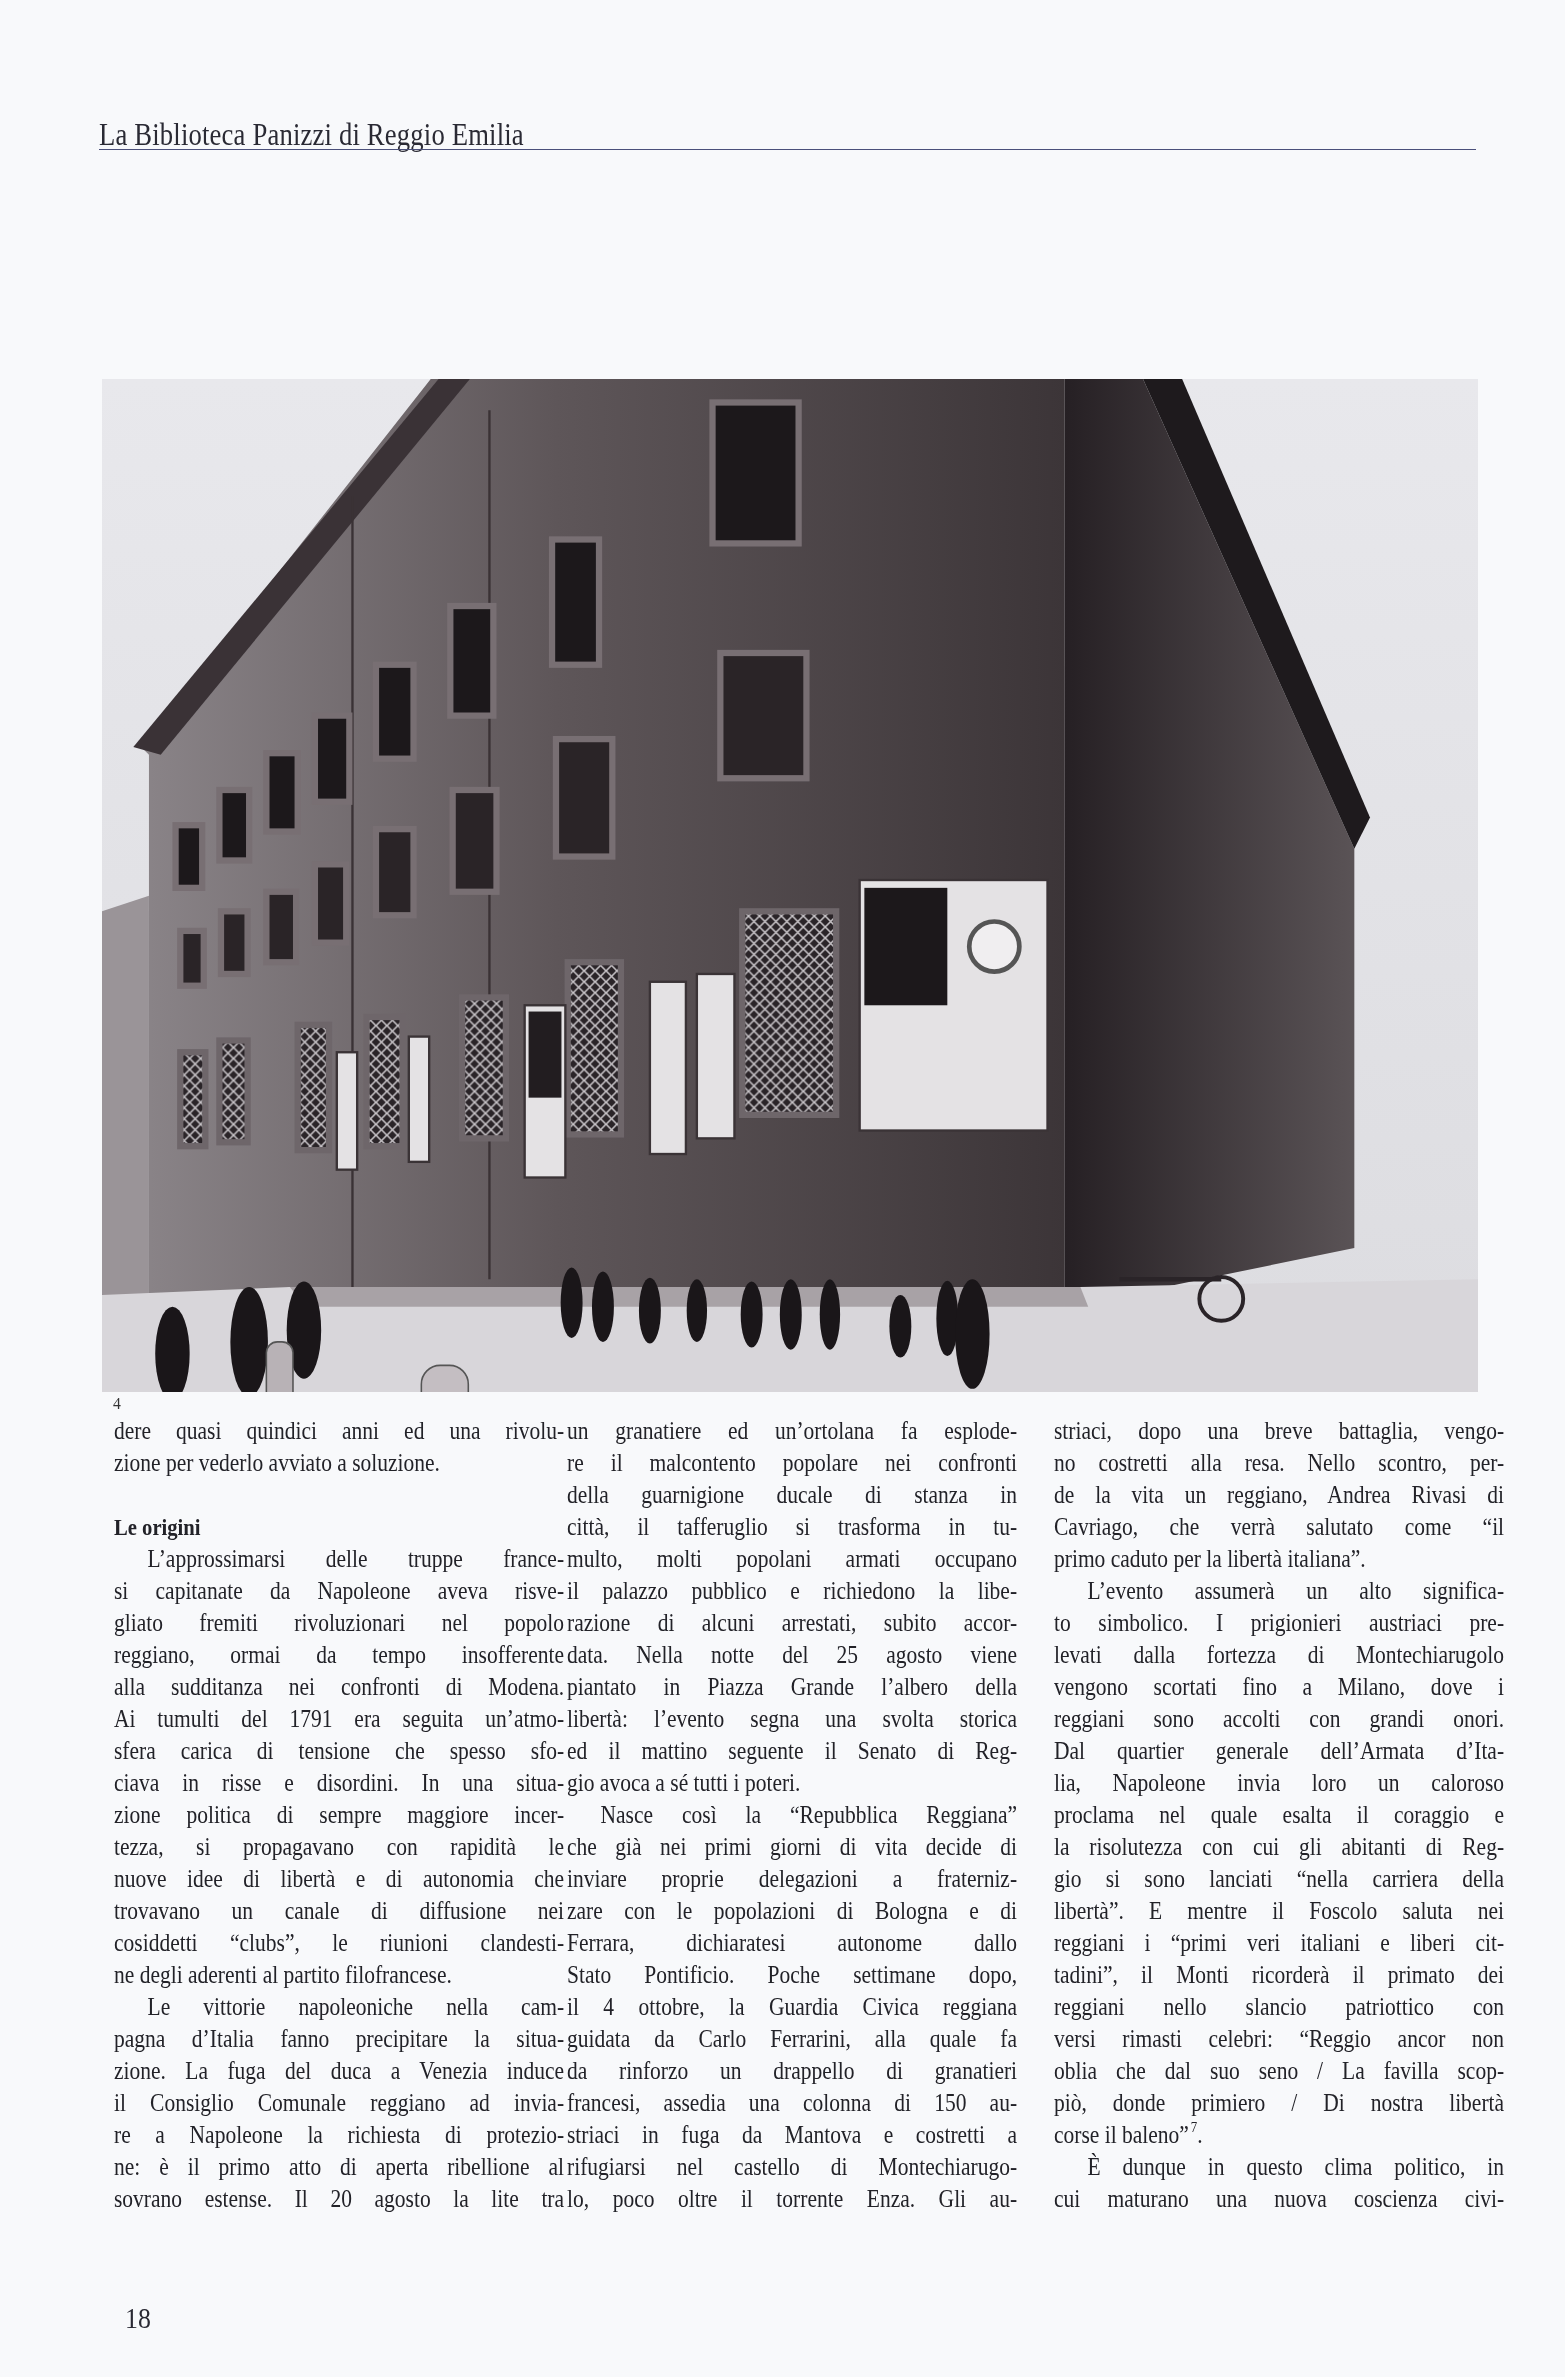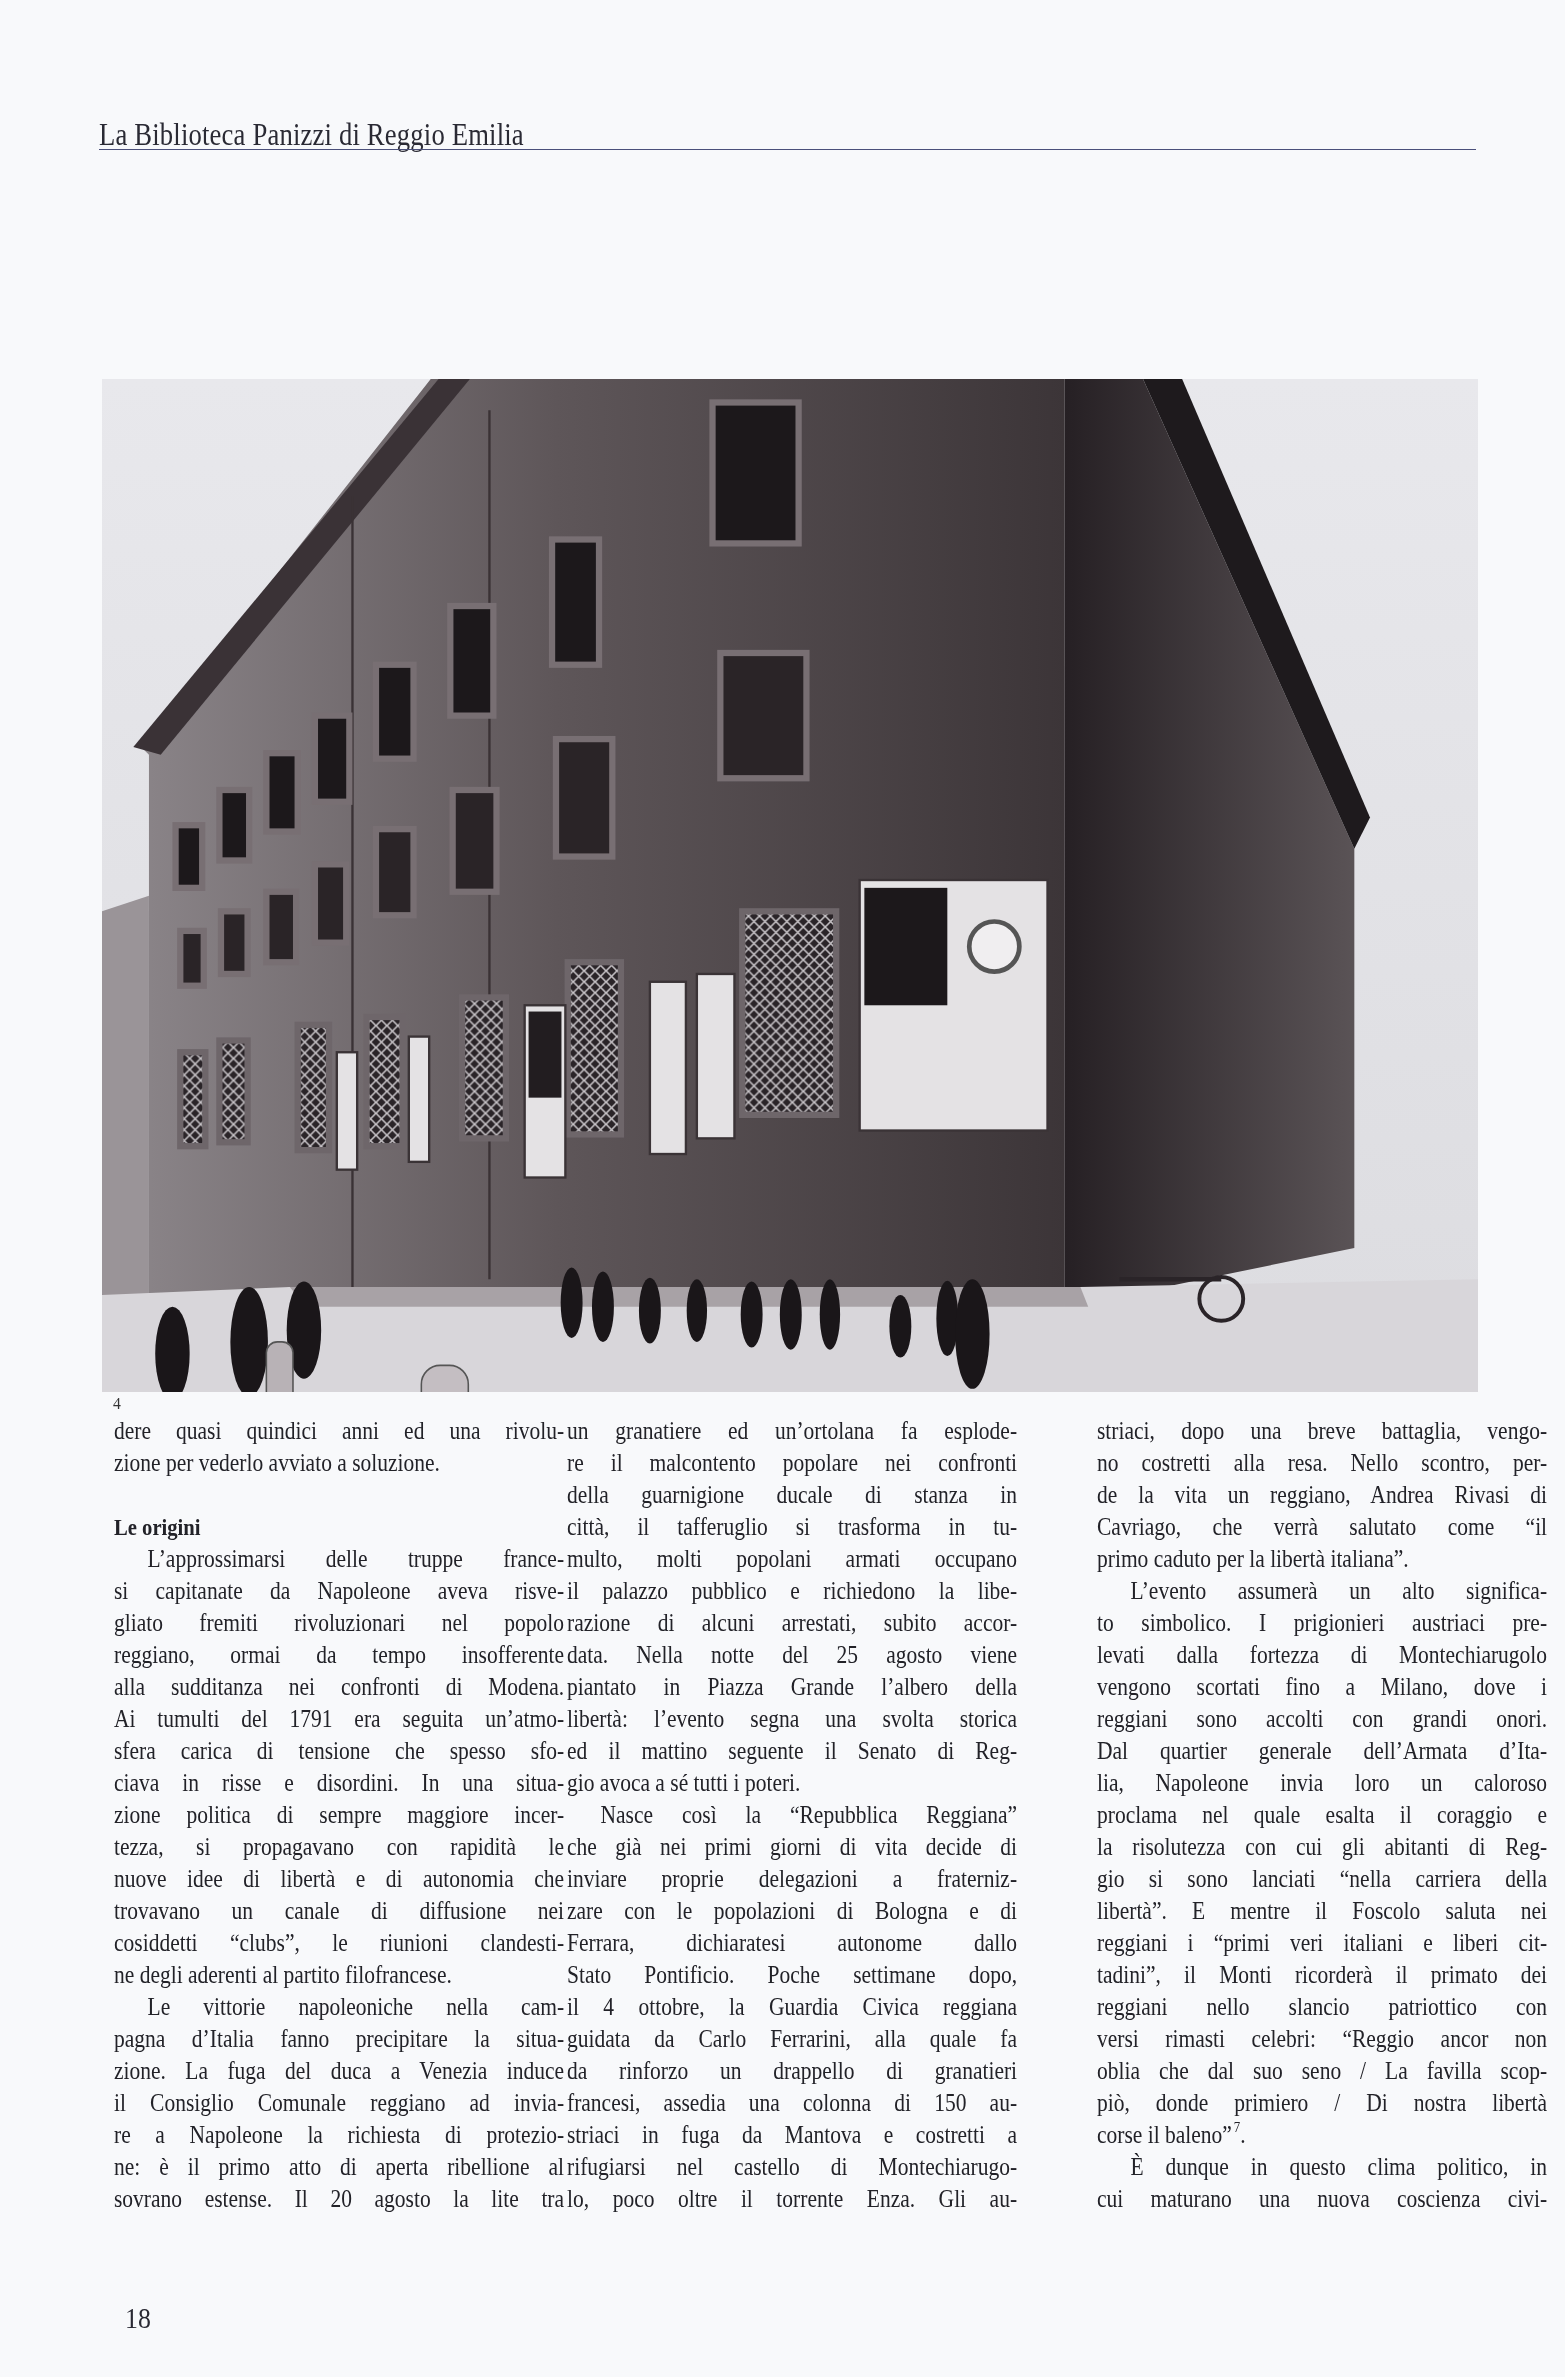--- a/index.html
+++ b/index.html
@@ -45,21 +45,21 @@
   .column .line.last { text-align-last: left; }
   .column .line.indent { padding-left: 39px; box-sizing: border-box; }
   .column .gap { display: block; height: 32px; }
   .column .section-heading {
     display: block; font-weight: bold; font-size: 24px;
     transform: scaleX(0.86); transform-origin: left top;
     margin-top: 0;
   }
   .col1 { left: 114px; }
   .col2 { left: 567px; }
-  .col3 { left: 1097px; }
+  .col3 { left: 1054px; }
   sup { font-size: 15px; vertical-align: 11px; line-height: 0; }
   .page-number {
     position: absolute; left: 125px; top: 2301px;
     font-size: 30px; color: #2a2a34;
     transform: scaleX(0.86); transform-origin: left top;
   }
 </style>
 </head>
 <body>
 

